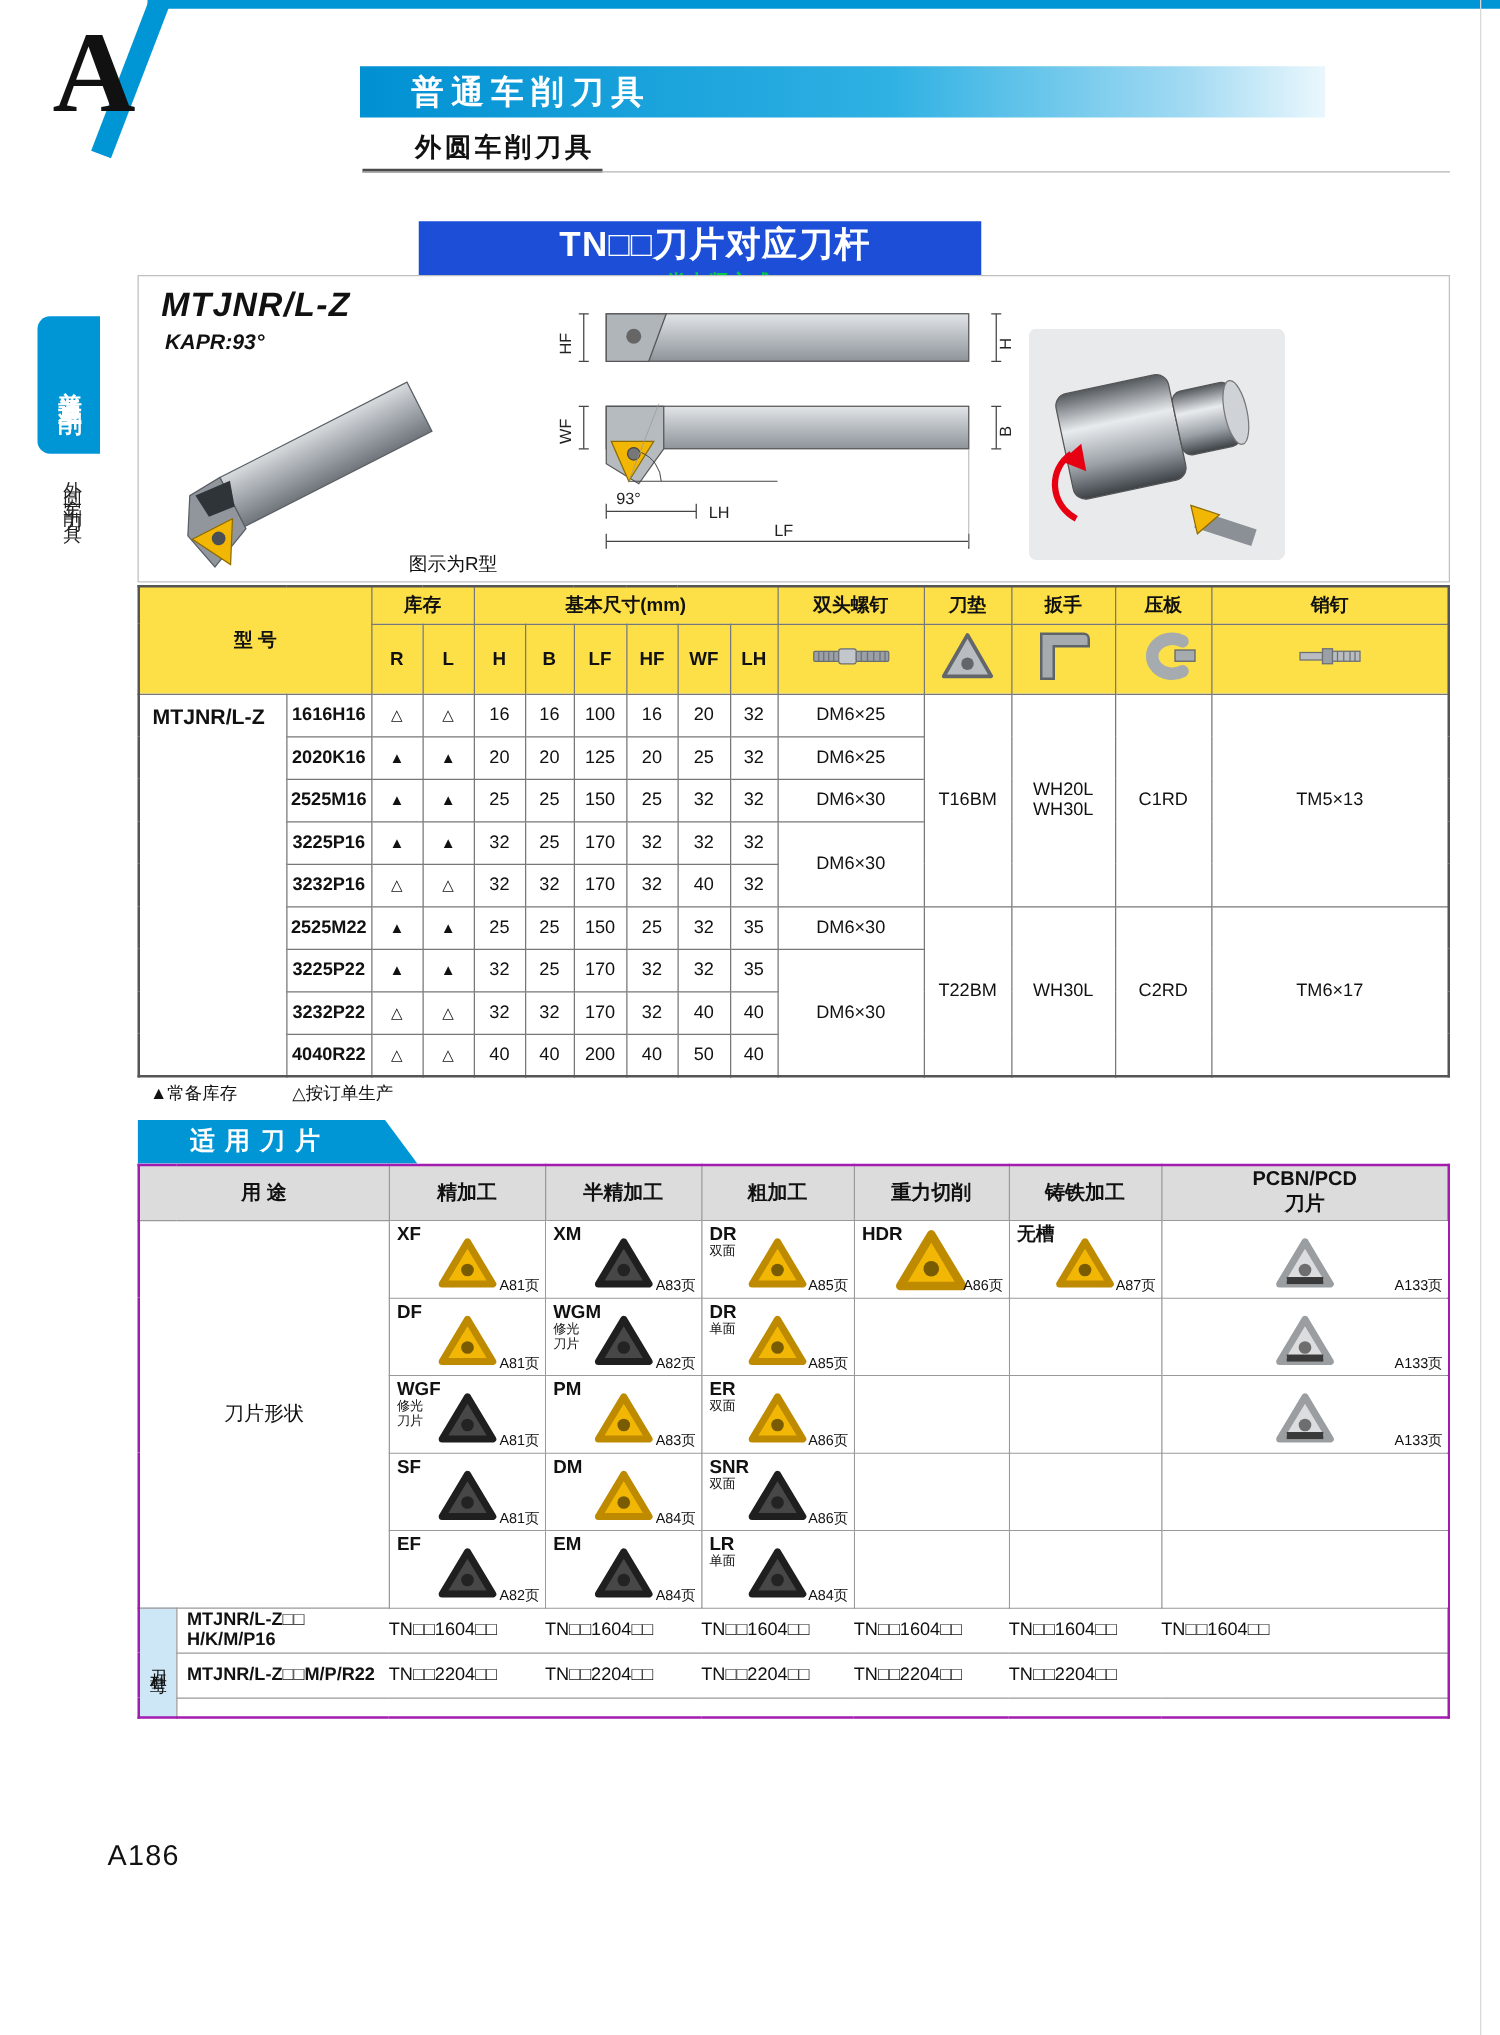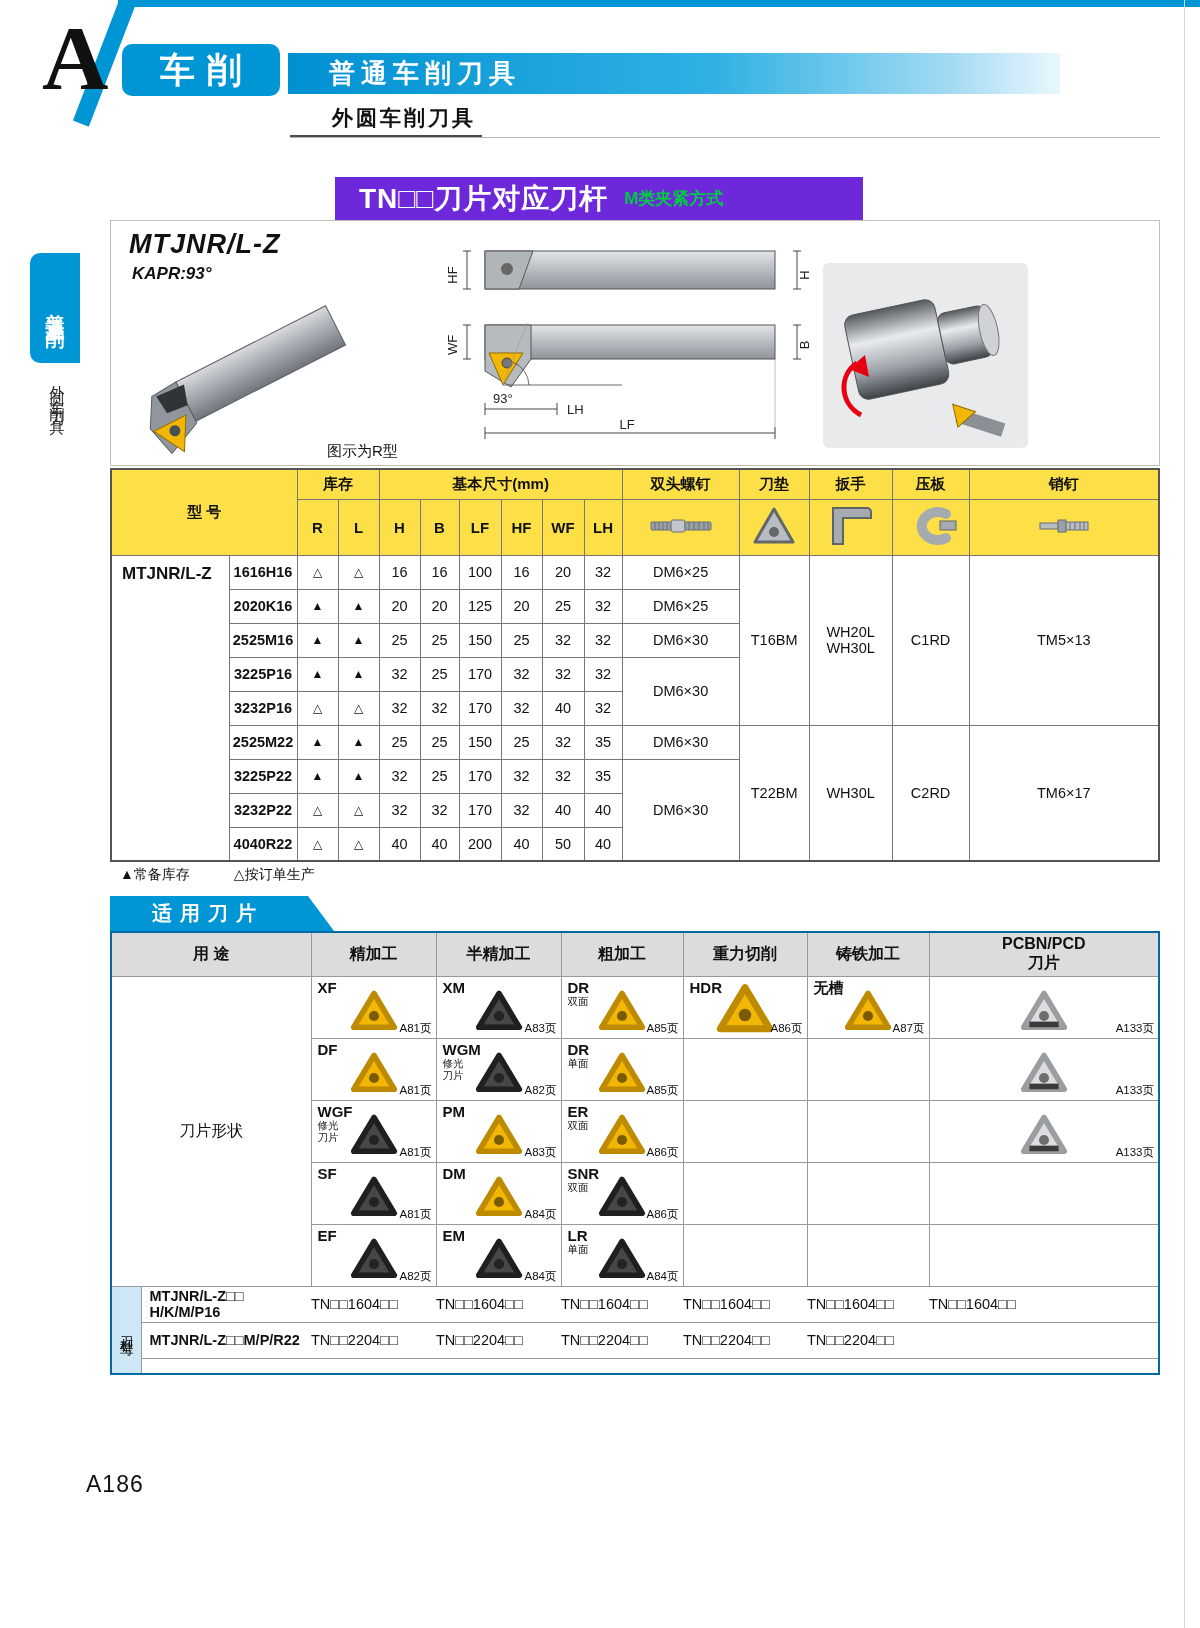--- a/index.html
+++ b/index.html
@@ -21,21 +21,21 @@
   .sub-line-thick{left:290px;top:135px;width:192px;height:3px;background:#4a4a4a;}
   .sub-line-thin{left:290px;top:137px;width:870px;height:1px;background:#b5b5b5;}
 
   
   .side-tab{left:30px;top:253px;width:50px;height:110px;background:#0096d6;border-radius:10px 0 0 10px;
             color:#fff;display:flex;align-items:center;justify-content:center;}
   .side-tab span{writing-mode:vertical-rl;text-orientation:upright;font-size:19px;font-weight:bold;letter-spacing:5px;}
   .side-label{left:47px;top:374px;writing-mode:vertical-rl;text-orientation:upright;font-size:15px;letter-spacing:7px;color:#222;}
 
   
-  .title-box{left:335px;top:177px;width:528px;height:43px;background:#6d28d9;display:flex;align-items:center;}
+  .title-box{left:335px;top:177px;width:450px;height:43px;background:#1d4ed8;display:flex;align-items:center;flex-direction:column;}
   .title-box .t{color:#fff;font-size:28px;font-weight:bold;padding-left:24px;letter-spacing:1px;}
   .title-box .g{color:#00cc44;font-size:17px;font-weight:bold;margin-left:16px;}
 
   
   .product-box{left:110px;top:220px;width:1050px;height:246px;border:1px solid #c0c0c0;background:#fff;}
   .p-model{left:18px;top:8px;font-size:27px;font-weight:bold;font-style:italic;letter-spacing:1px;}
   .p-kapr{left:21px;top:43px;font-size:17px;font-weight:bold;font-style:italic;}
   .p-note{left:216px;top:221px;font-size:15px;}
   .tool-photo{left:16px;top:64px;}
   .dim-drawing{left:296px;top:16px;}
@@ -54,21 +54,21 @@
   .spec .sz{font-weight:bold;}
   .spec .stock{font-size:12px;}
   .pre{white-space:pre-line;}
   .legend{left:120px;top:866px;font-size:14px;display:flex;gap:44px;}
 
   
   .ins-tab{left:110px;top:896px;width:224px;height:35px;background:#0096d6;color:#fff;font-size:20px;font-weight:bold;
            line-height:35px;padding-left:42px;letter-spacing:8px;
            clip-path:polygon(0 0,calc(100% - 26px) 0,100% 100%,0 100%);}
   .ins-wrap{left:110px;top:931px;}
-  table.ins{border-collapse:collapse;table-layout:fixed;width:1050px;border:2px solid #0369a1;}
+  table.ins{border-collapse:collapse;table-layout:fixed;width:1050px;border:2px solid #a21caf;}
   .ins th,.ins td{border:1px solid #999;}
   .ins thead th{background:#dcdcdc;height:44px;font-size:16px;font-weight:bold;text-align:center;vertical-align:middle;}
   .ins .shape-cell{font-size:16px;text-align:center;vertical-align:middle;background:#fff;}
   .ins-cell{position:relative;height:62px;background:#fff;}
   .ins-label{position:absolute;left:6px;top:3px;text-align:left;line-height:1.1;}
   .ins-label .code{font-weight:bold;font-size:15px;display:block;}
   .ins-label .sub{font-size:10.5px;display:block;white-space:pre-line;}
   .tri{display:block;width:50px;height:45px;margin:9px auto 0;}
   .tri.lg{width:62px;height:55px;margin-top:4px;}
   .tri .body{stroke-width:5;stroke-linejoin:round;}
@@ -90,23 +90,20 @@
   .page-edge{right:15px;top:0;width:1px;height:100%;background:#d8d8d8;}
 </style>
 </head>
 <body>
 
 <div class="page">
 
   <div class="abs top-strip"></div>
   <div class="abs slash"></div>
   <div class="abs big-a">A</div>
-  <div class="abs cat-box">
-    <span>车削</span>
-  </div>
   <div class="abs section-bar">
     <span>普通车削刀具</span>
   </div>
   <div class="abs subsection">外圆车削刀具</div>
   <div class="abs sub-line-thick"></div>
   <div class="abs sub-line-thin"></div>
 
   <div class="abs side-tab">
     <span>普通车削</span>
   </div>

